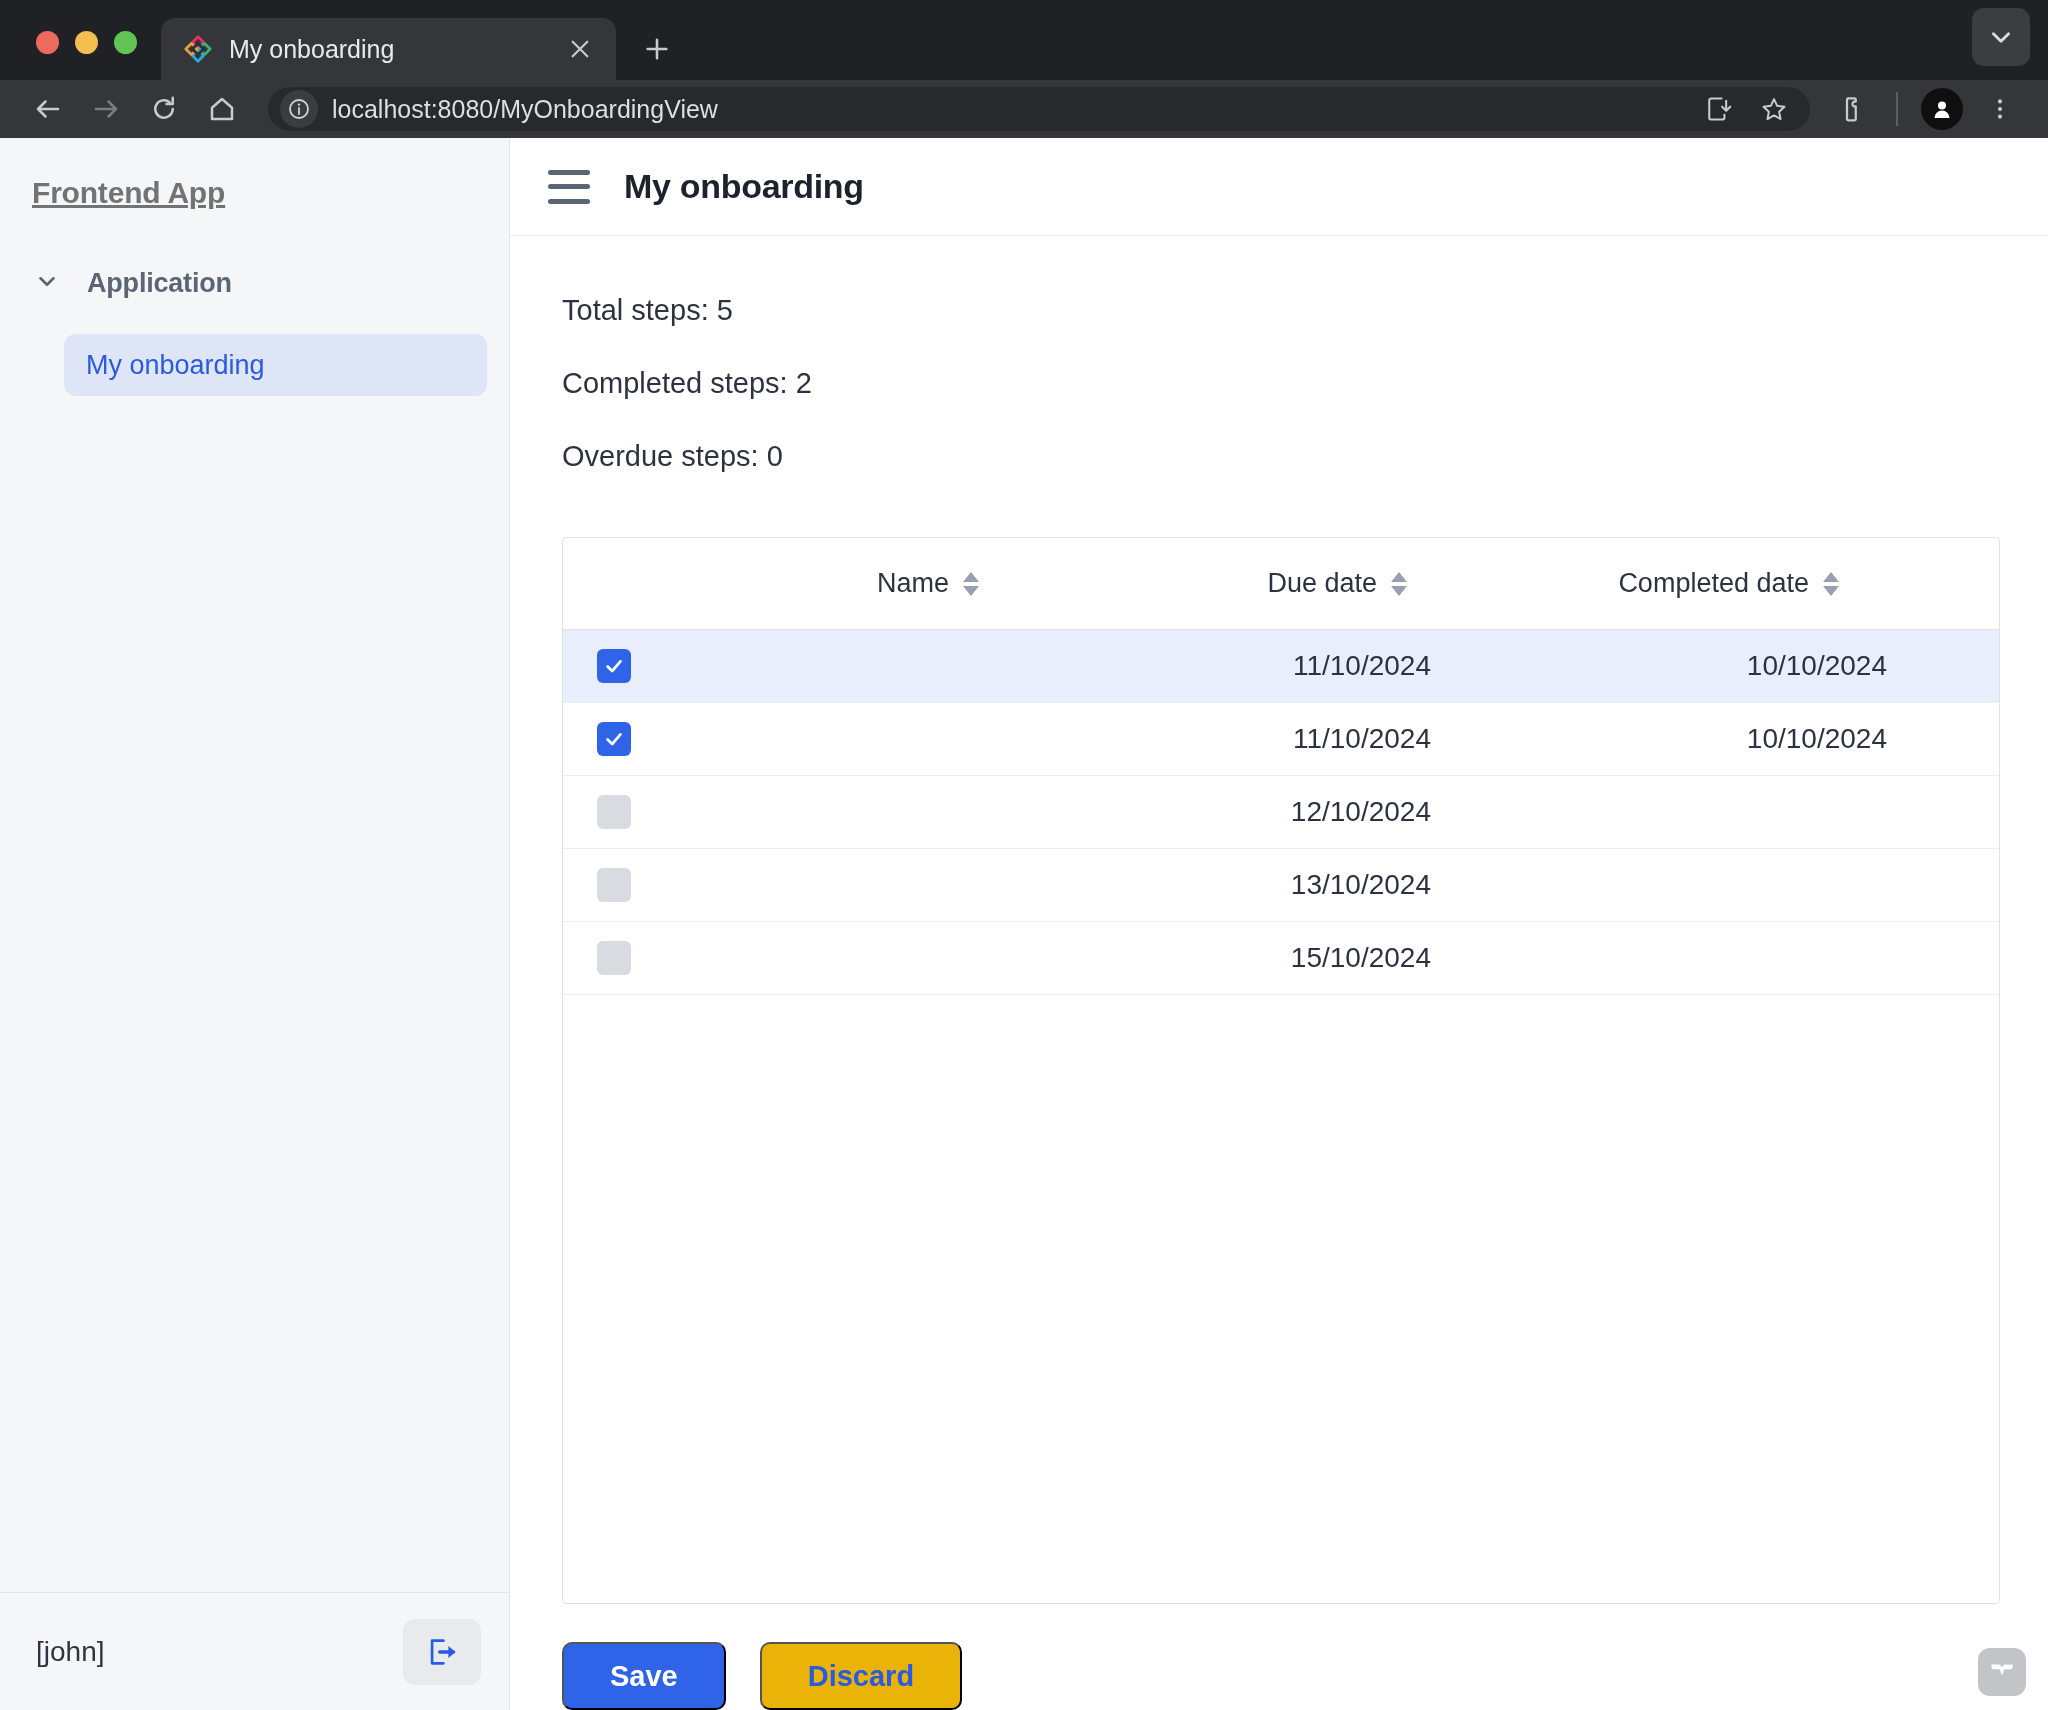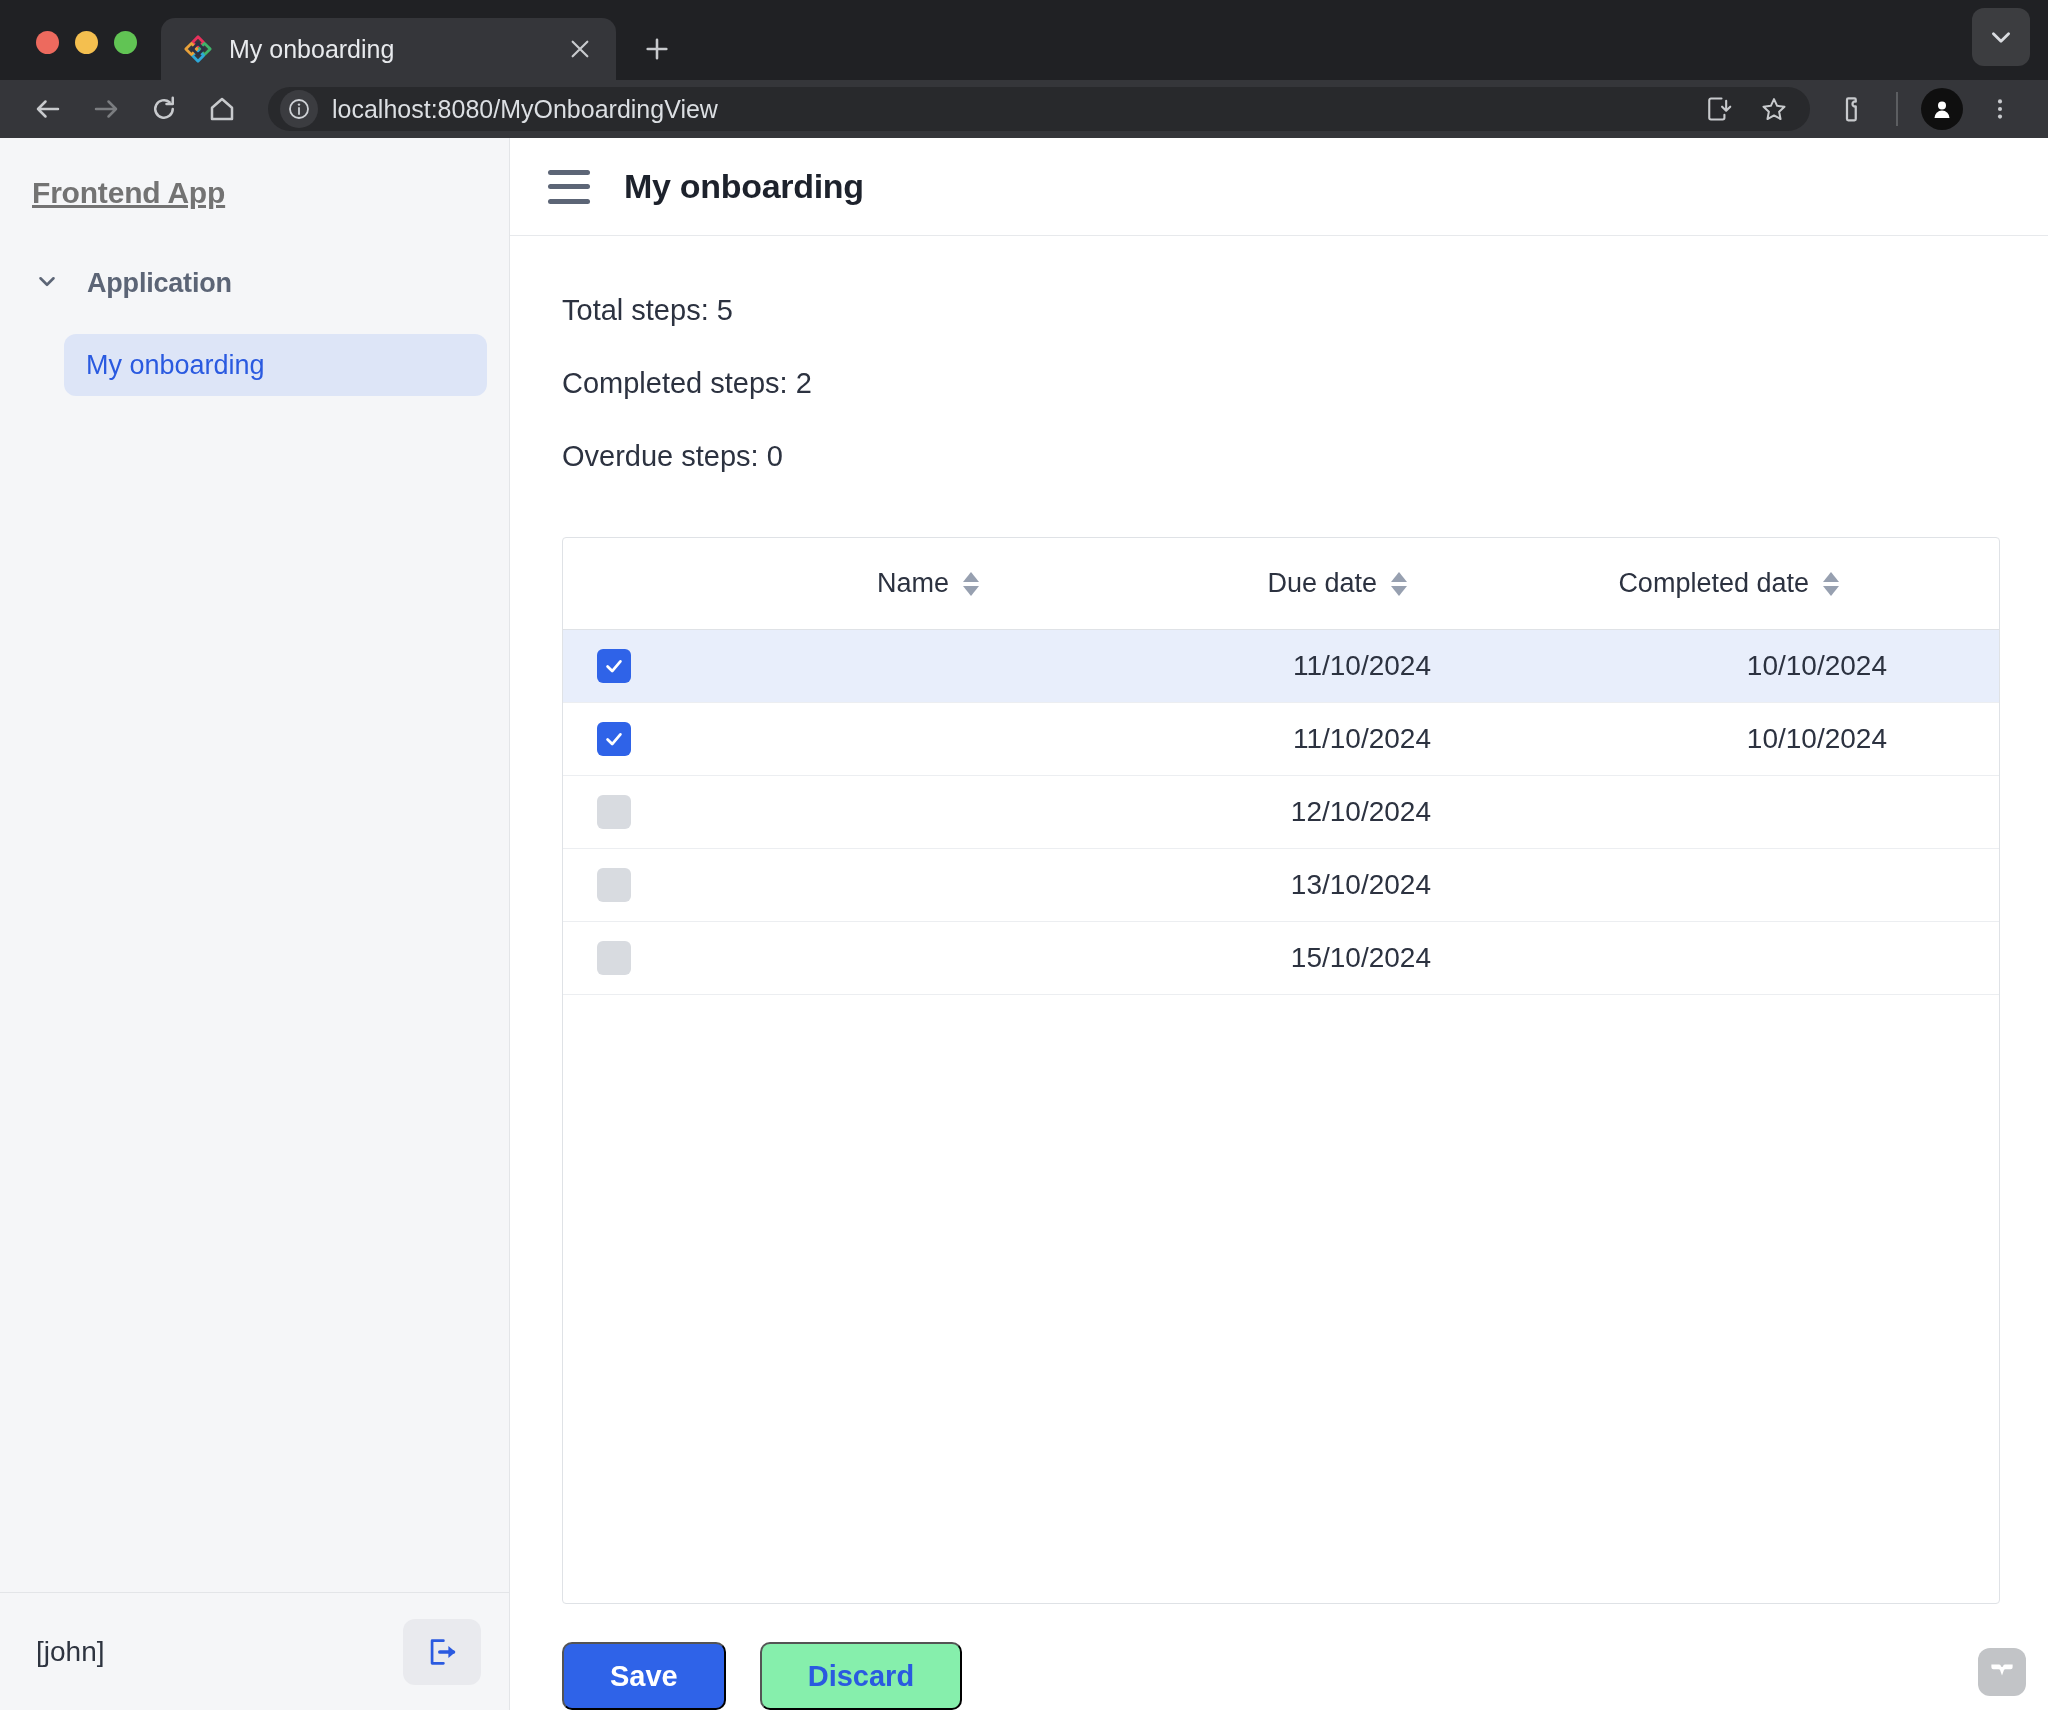--- a/index.html
+++ b/index.html
@@ -170,21 +170,21 @@
   .chk.on { background: #2f63e8; }
   .chk svg { display: block; }
 
   .actions { display: flex; align-items: flex-end; gap: 34px; padding: 38px 0 0 0; flex: none; }
   .btn {
     height: 68px; border-radius: 10px; font-size: 29px; font-weight: bold;
     display: flex; align-items: center; justify-content: center;
     padding: 0 46px; white-space: nowrap;
   }
   .btn-primary { background: #2f63e8; color: #fff; }
-  .btn-secondary { background: #86efac; color: #2a5ae0; }
+  .btn-secondary { background: #eab308; color: #2a5ae0; }
 
   .vaadin-badge {
     position: absolute; right: 22px; bottom: 14px;
     width: 48px; height: 48px; border-radius: 12px; background: #c2c4c7;
     display: flex; align-items: center; justify-content: center;
   }
 </style>
 </head>
 <body>
 

